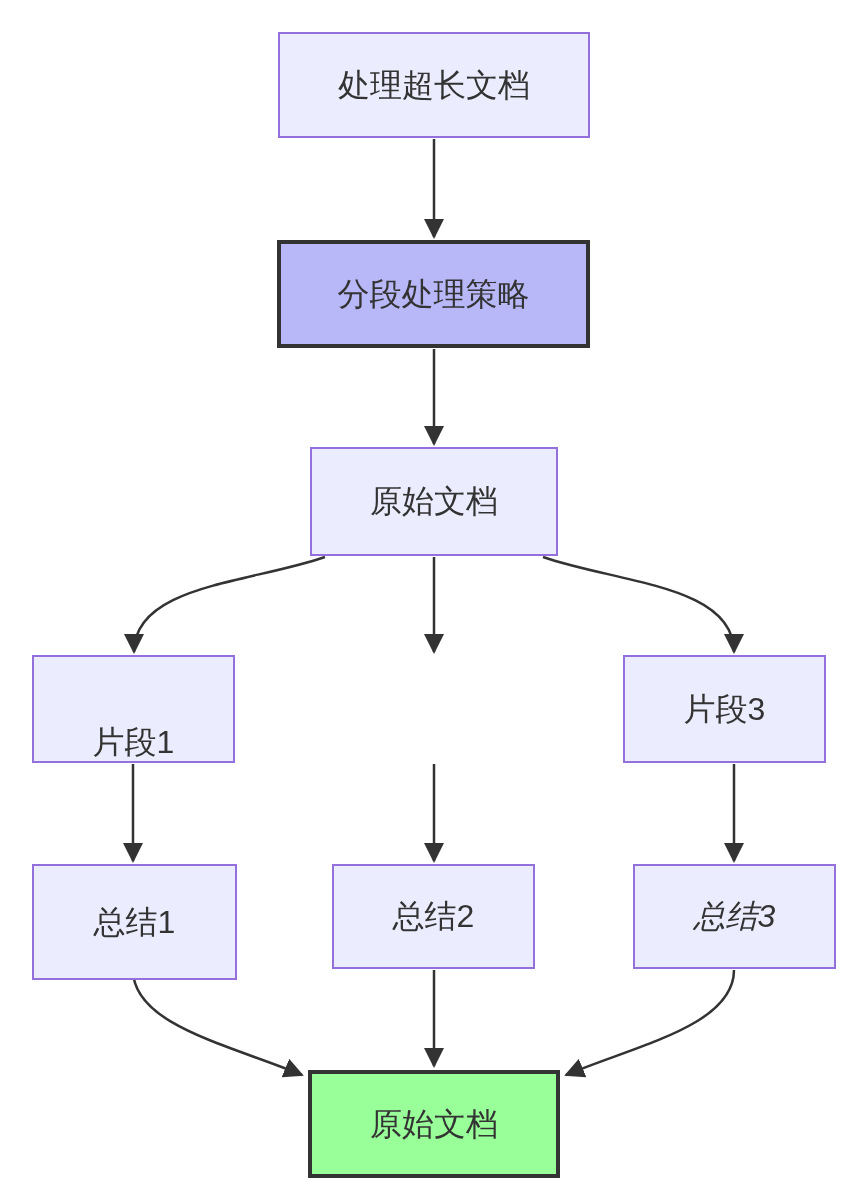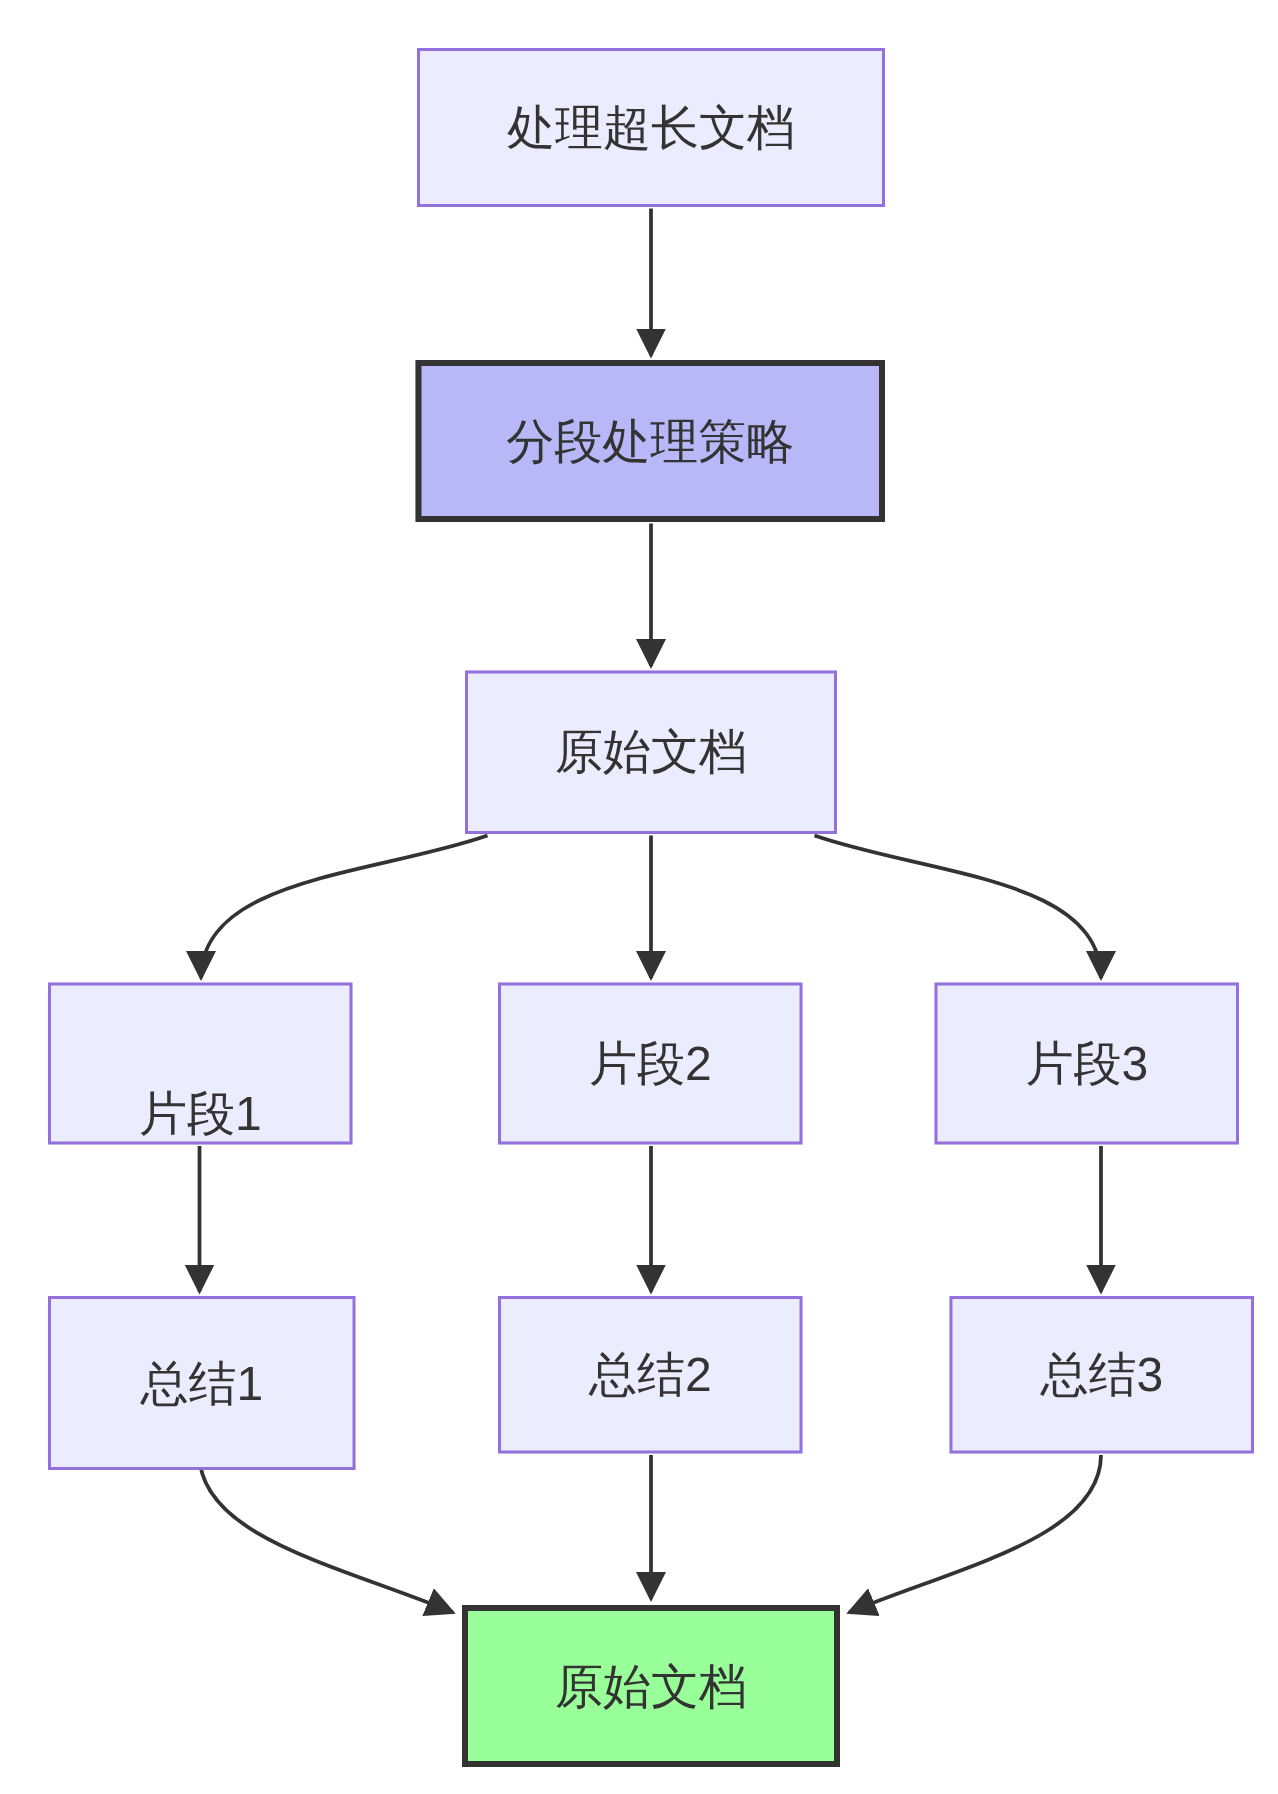--- a/index.html
+++ b/index.html
@@ -84,37 +84,34 @@
   </div>
 
   <div class="node default" style="left:310px; top:447px; width:248px; height:109px;">
     <span>原始文档</span>
   </div>
 
   <div class="node default" style="left:32px; top:655px; width:203px; height:108px;align-items:flex-end;">
     <span>片段1</span>
   </div>
 
-  <div class="node default" style="left:332px; top:655px; width:203px; height:108px;">
-    <span>片段2</span>
-  </div>
 
   <div class="node default" style="left:623px; top:655px; width:203px; height:108px;">
     <span>片段3</span>
   </div>
 
   <div class="node default" style="left:32px; top:864px; width:205px; height:116px;align-items:center;">
     <span>总结1</span>
   </div>
 
   <div class="node default" style="left:332px; top:864px; width:203px; height:105px;">
     <span>总结2</span>
   </div>
 
-  <div class="node default" style="left:633px; top:864px; width:203px; height:105px;">
+  <div class="node default" style="left:633px; top:864px; width:203px; height:105px;font-style:italic;">
     <span>总结3</span>
   </div>
 
   <div class="node hl-green" style="left:308px; top:1070px; width:252px; height:108px;">
     <span>原始文档</span>
   </div>
 
 </div>
 
 </body></html>

